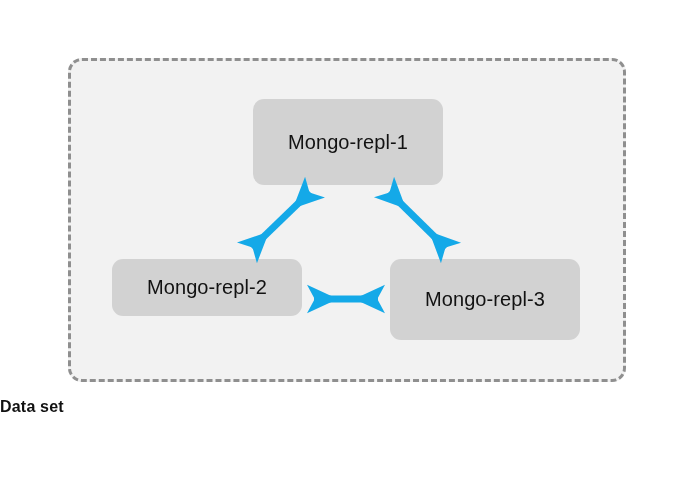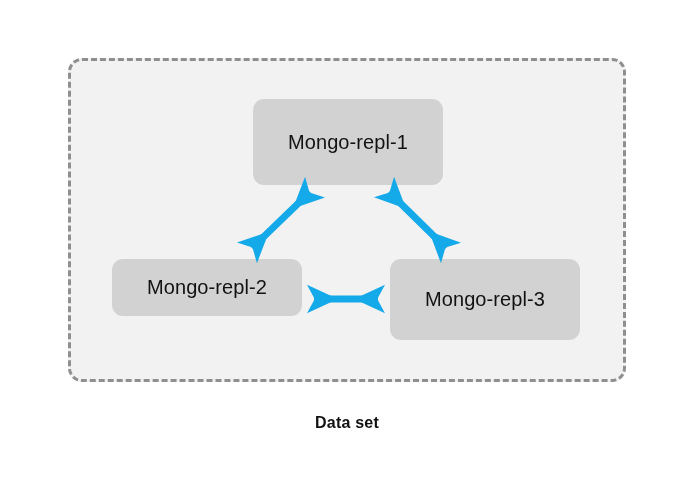--- a/index.html
+++ b/index.html
@@ -76,26 +76,25 @@
     height: 484px;
     pointer-events: none;
   }
 
   
   .caption {
     position: absolute;
     left: 0;
     top: 398px;
     width: 694px;
-    text-align: center;
+    text-align: left;
     font-size: 16px;
     font-weight: 700;
     color: #111111;
     letter-spacing: 0.2px;
-    margin-top: 16px;
   }
 </style>
 </head>
 <body>
 
 <div id="canvas">
 
   <div class="dataset-boundary"></div>
 
   <div class="node node-1">

